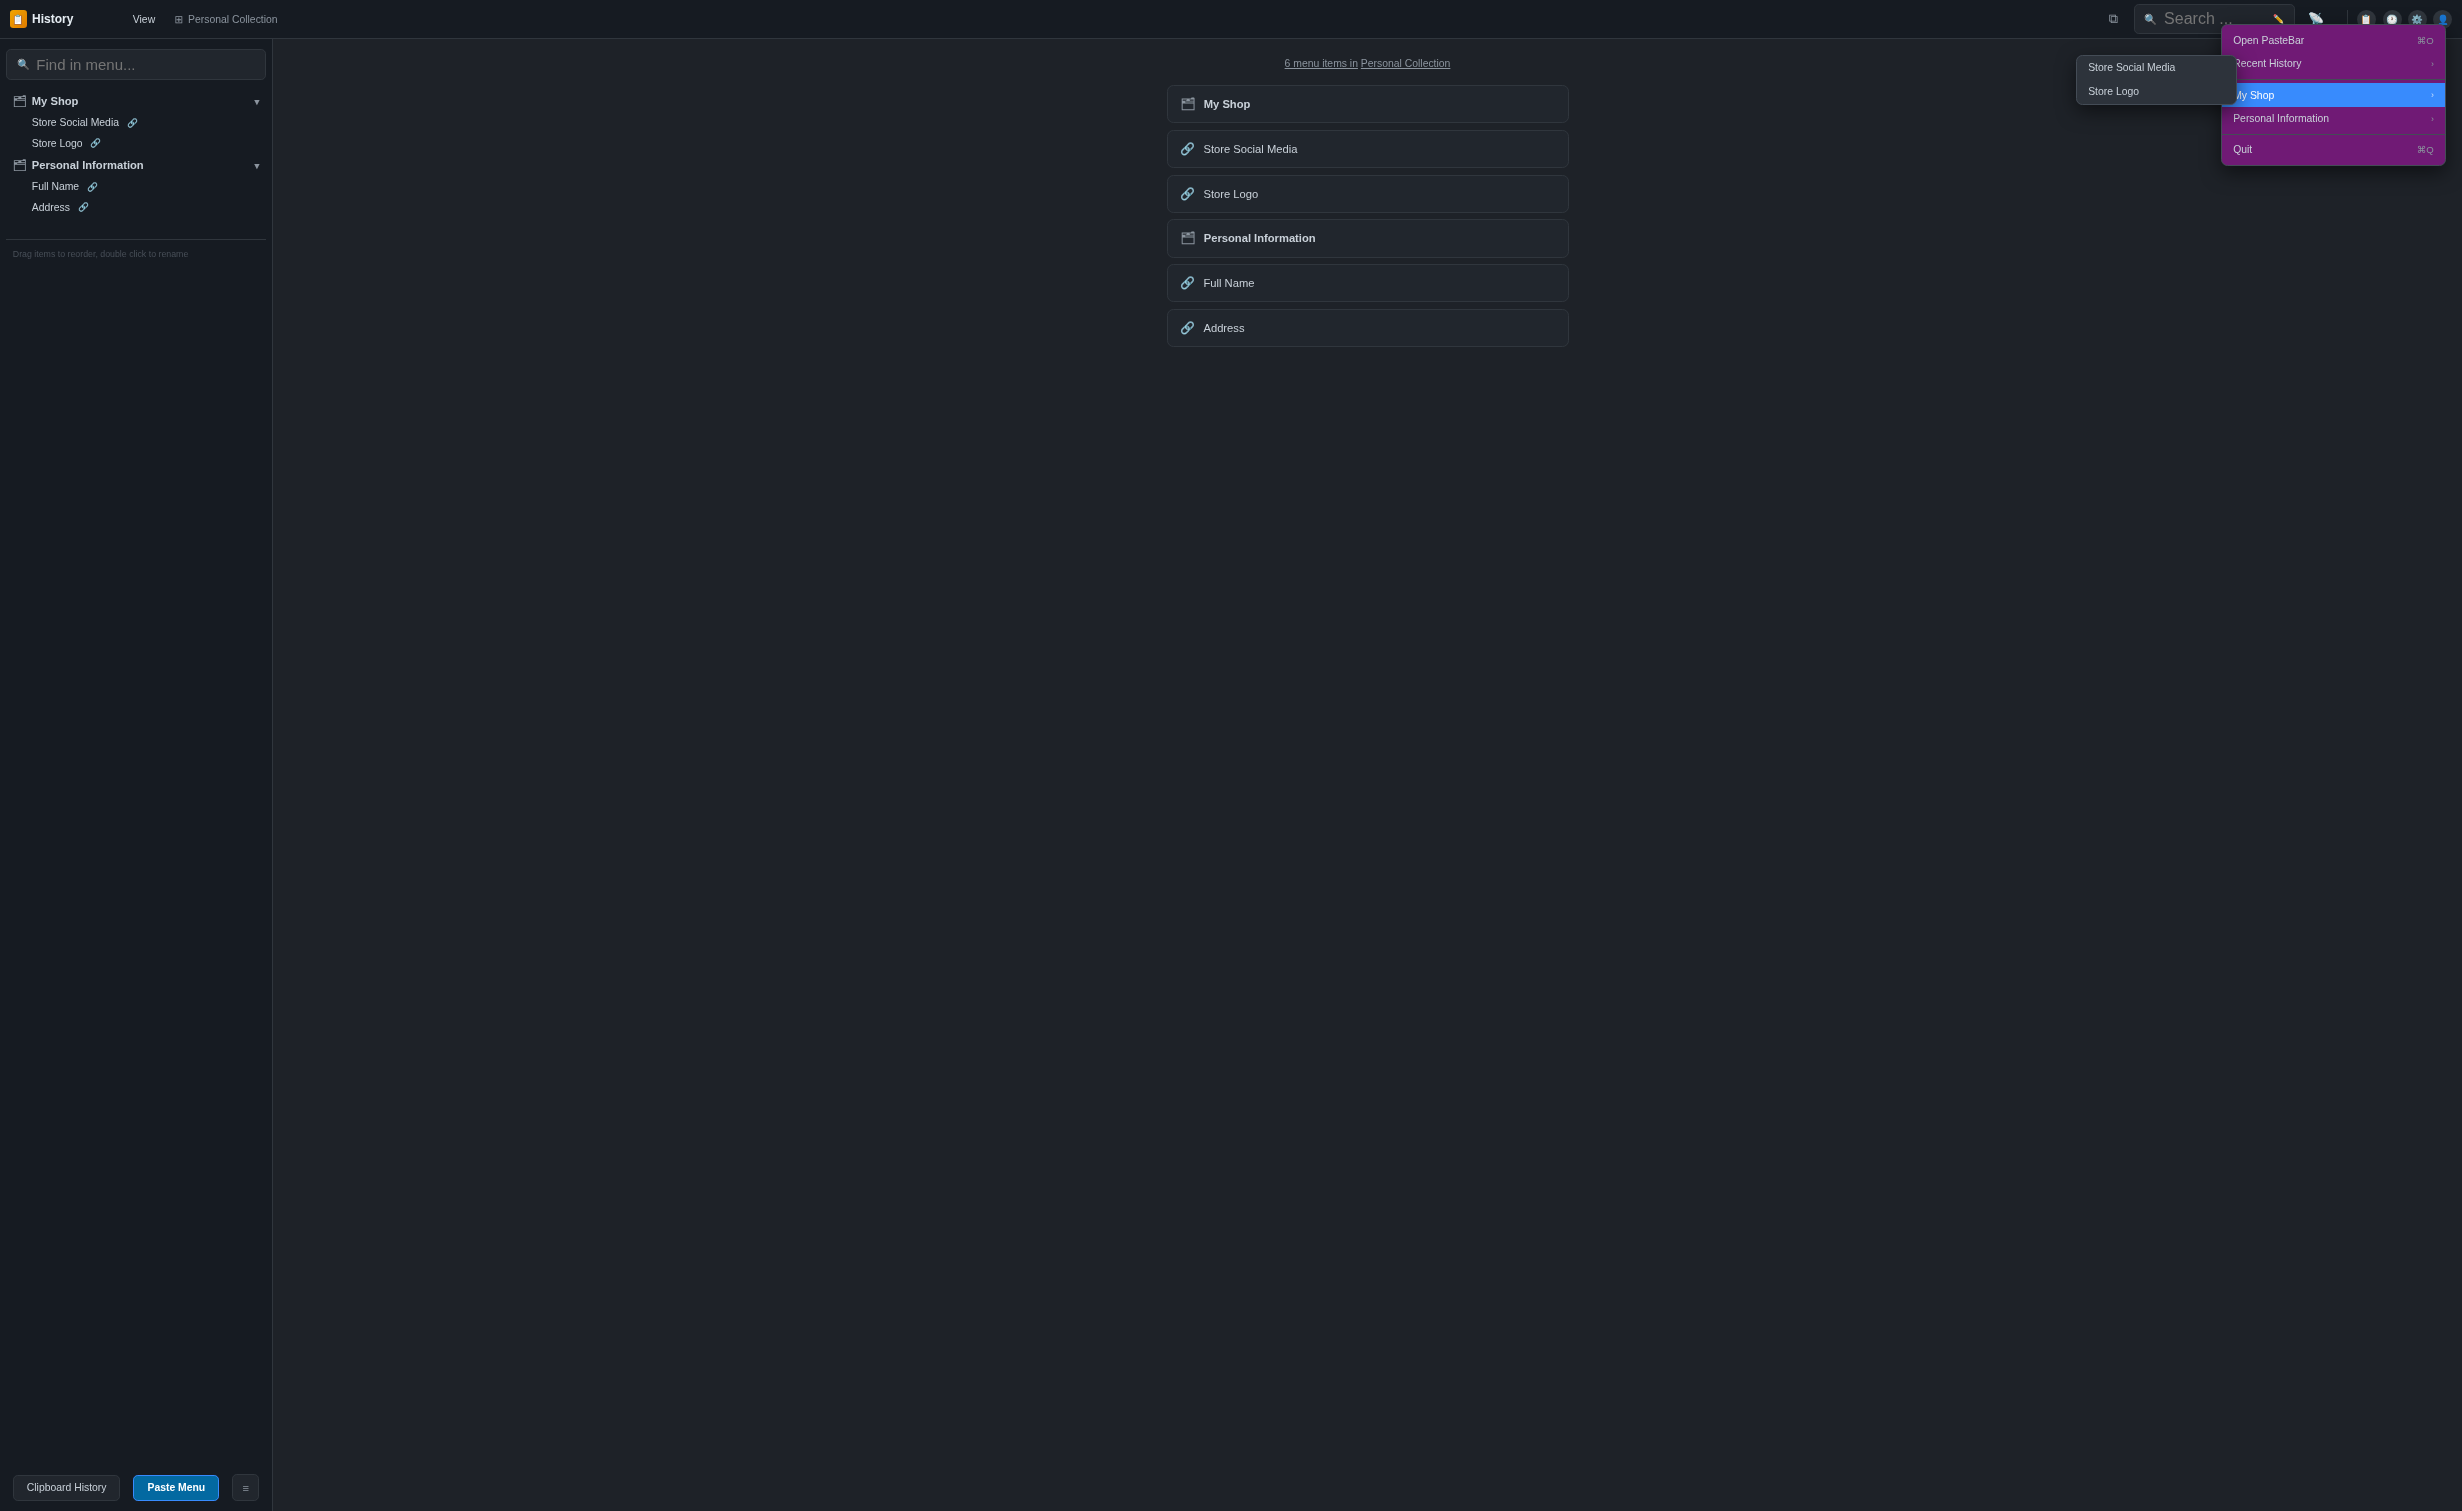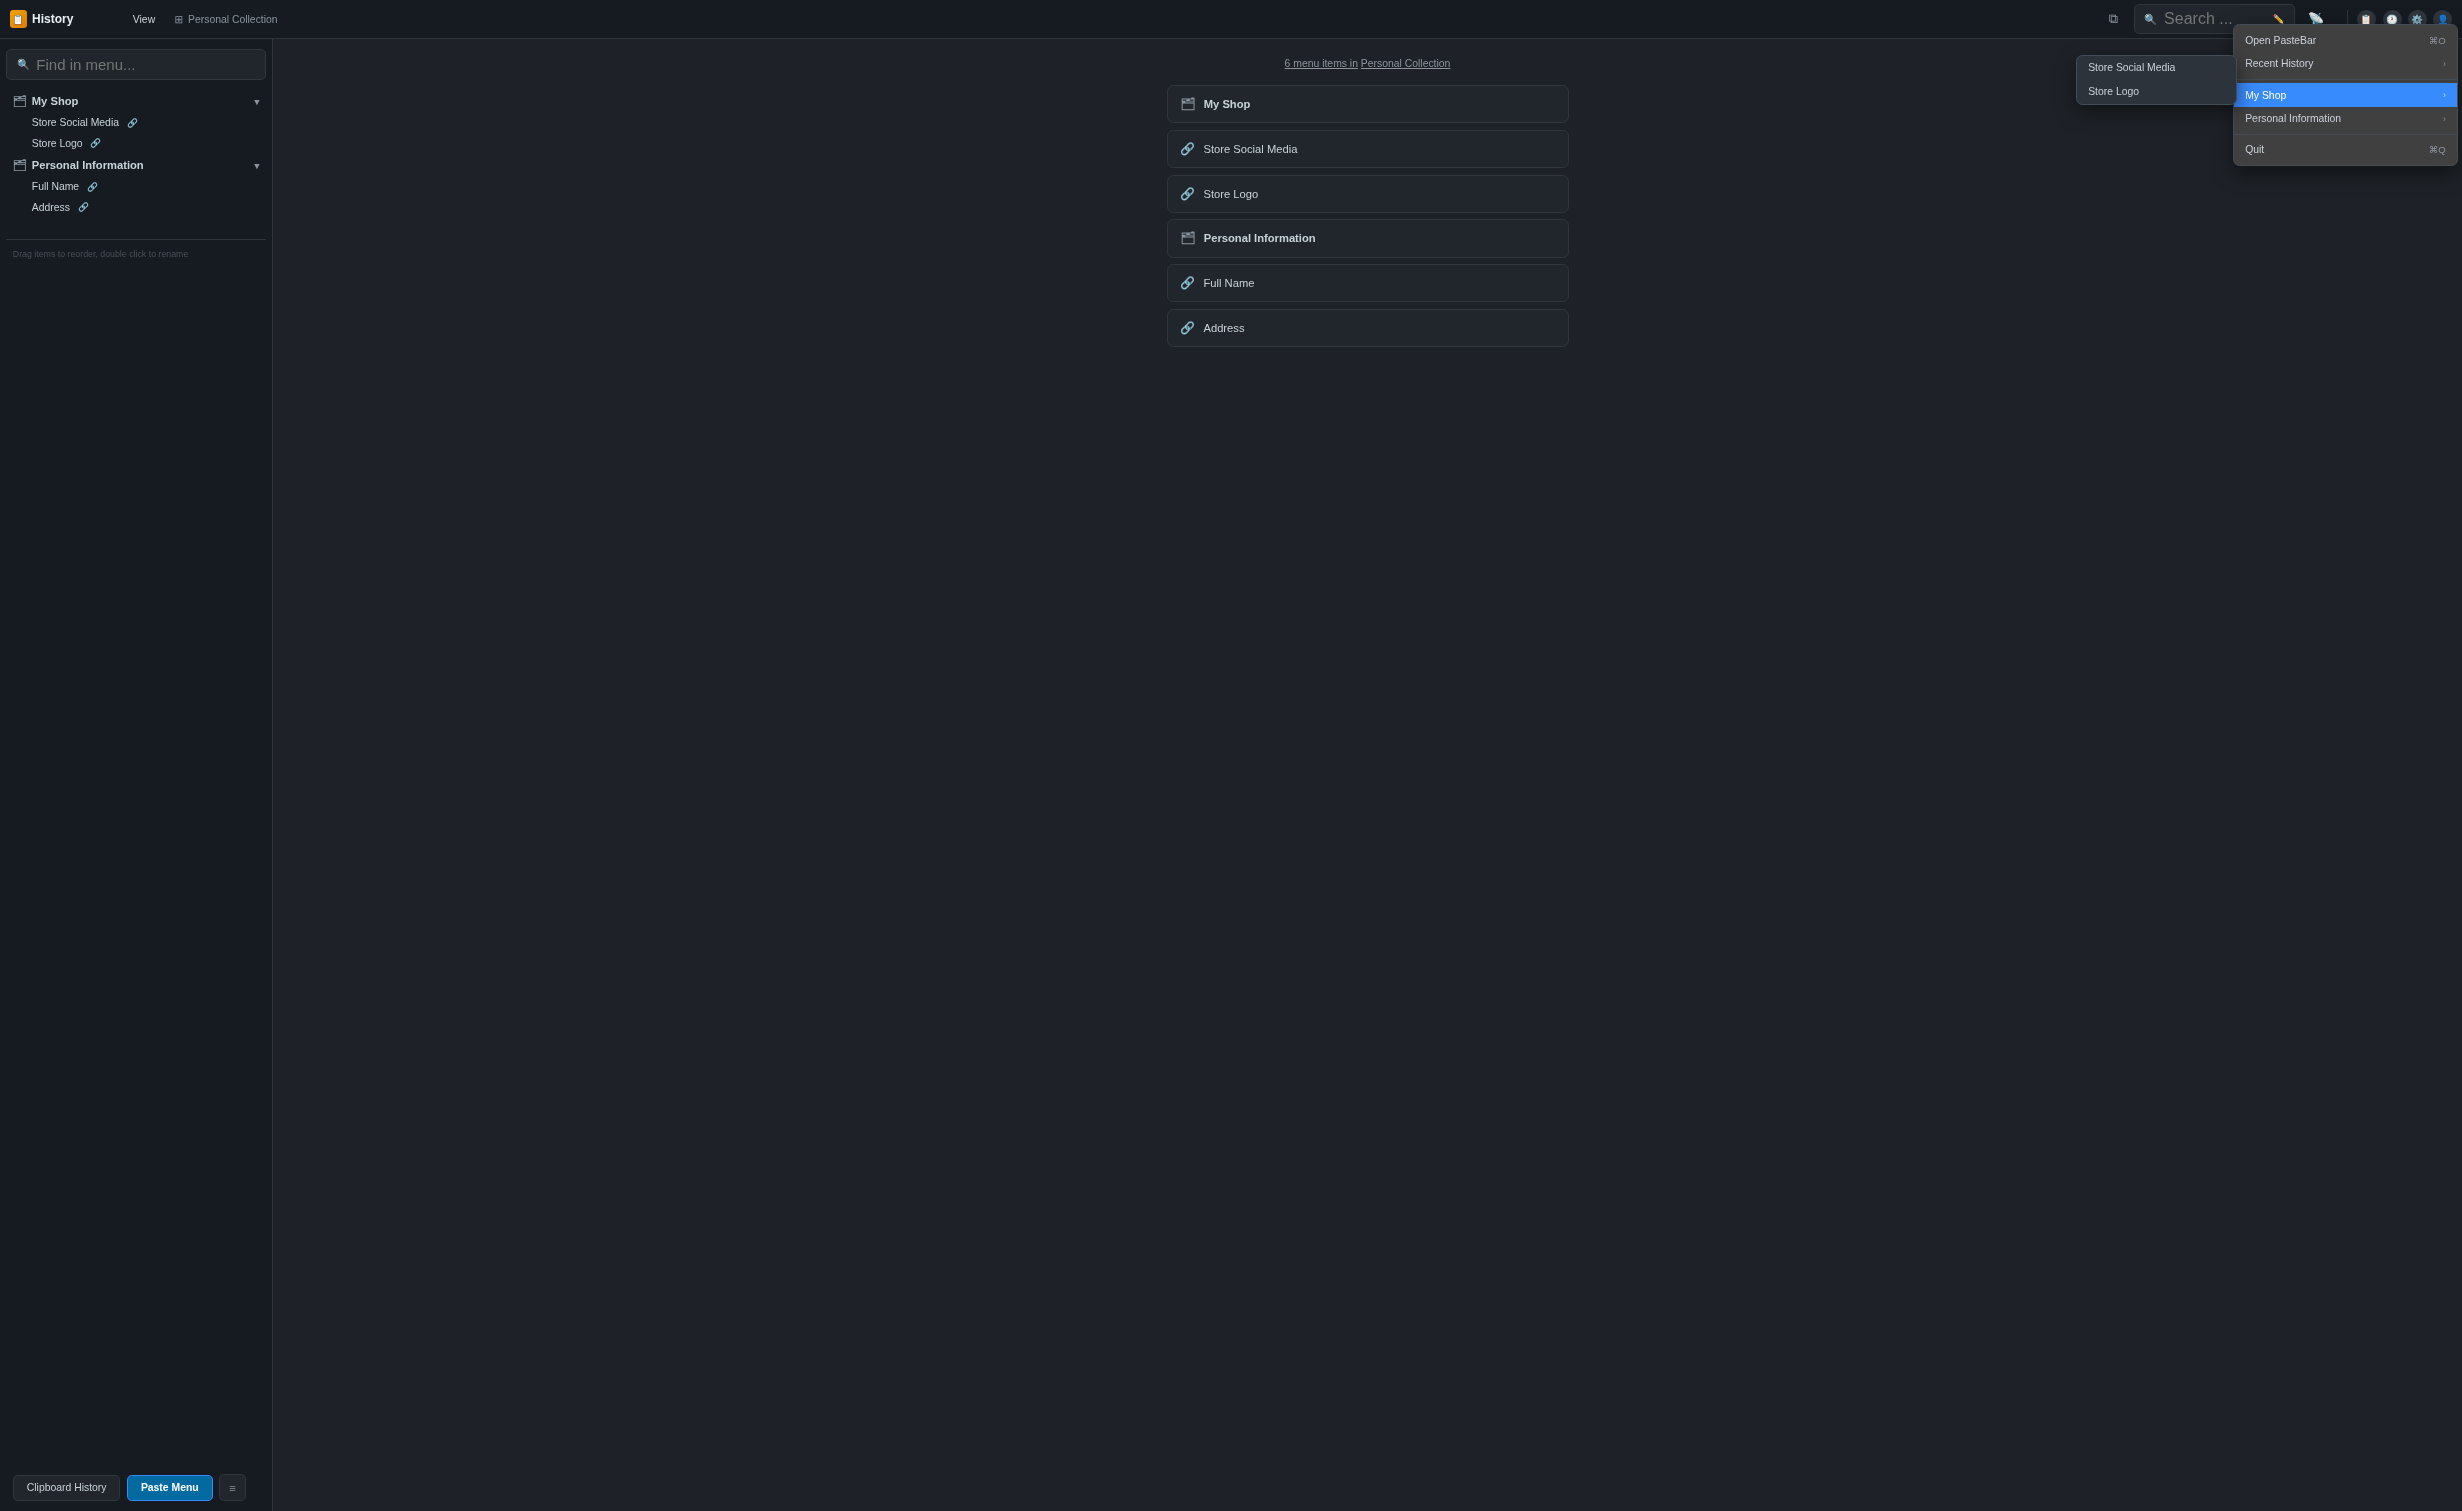--- a/index.html
+++ b/index.html
@@ -199,20 +199,21 @@
       margin-top: 21px;
       border-top: 0.8px solid #30363d;
     }
 
     .sidebar-footer {
       margin-top: auto;
       padding: 9.6px 6.4px;
       display: flex;
       align-items: center;
       gap: 6.4px;
+      justify-content: space-between;
     }
     .footer-btn {
       padding: 6.4px 13px;
       border-radius: 4.8px;
       background: #21262d;
       border: 0.8px solid #30363d;
       color: #c9d1d9;
       cursor: pointer;
       font-size: 10.4px;
     }
@@ -278,23 +279,23 @@
     .collection-item.folder { font-weight: 600; }
     .collection-item-icon {
       color: #8b949e;
       font-size: 12px;
     }
 
     
     .system-dropdown {
       position: fixed;
       top: 24px;
-      right: 4px;
+      right: 16px;
       width: 225px;
-      background: #404040;
+      background: #701a75;
       border: 0.8px solid #444c56;
       border-radius: 6.4px;
       box-shadow: 0 6.4px 19px rgba(0,0,0,0.5);
       z-index: 100;
       overflow: hidden;
     }
     .dropdown-section {
       padding: 3.2px 0;
       border-bottom: 0.8px solid #444c56;
     }

